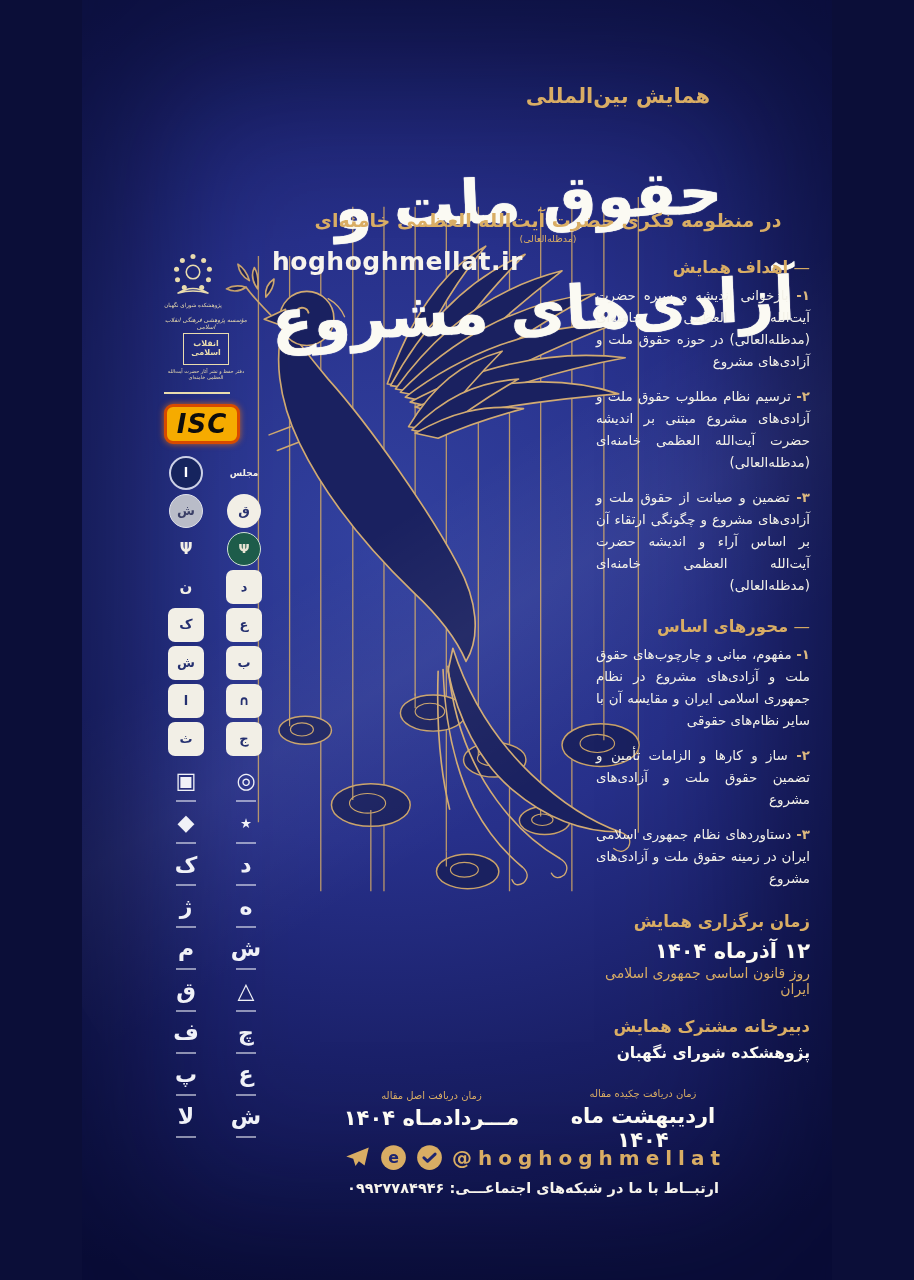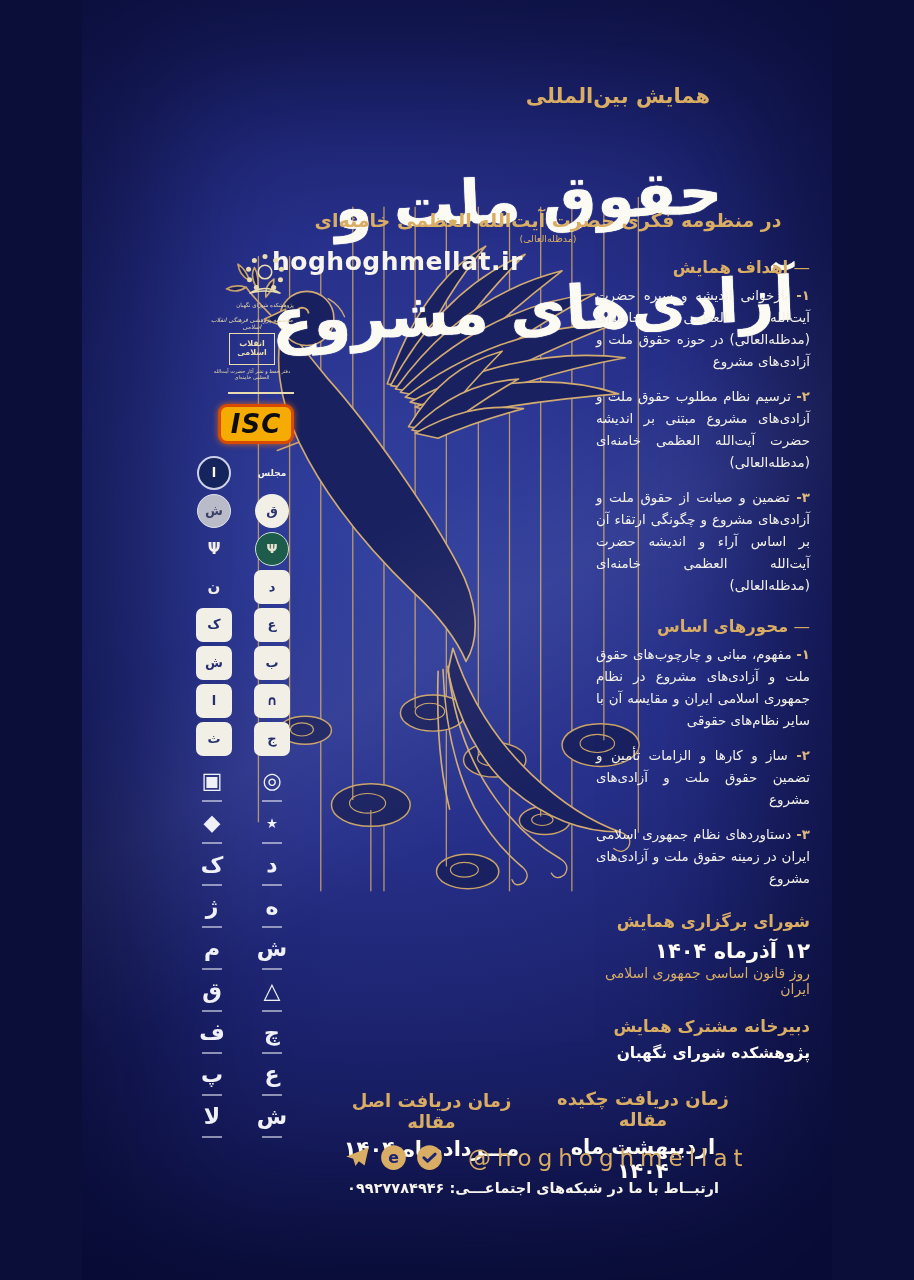--- a/index.html
+++ b/index.html
@@ -20,21 +20,21 @@
   .kicker{position:absolute;right:122px;top:84px;color:#d9ad64;font-size:21px;font-weight:bold;direction:rtl;}
   .main-title{position:absolute;left:165px;right:22px;top:104px;height:120px;direction:rtl;text-align:center;
     color:#fbfaf3;font-size:61px;font-weight:bold;line-height:110px;transform:rotate(-2.5deg);
     text-shadow:0 0 1px #fff;}
   .subtitle{position:absolute;left:232px;top:209px;width:468px;direction:rtl;text-align:center;
     color:#d9ad64;font-size:19px;font-weight:bold;}
   .subtitle small{font-size:9.5px;font-weight:normal;vertical-align:super;}
   .website{position:absolute;left:190px;top:247px;color:#f7f4ec;font-size:25px;font-weight:bold;letter-spacing:.5px;}
 
   
-  .left-rail{position:absolute;left:82px;top:248px;width:130px;display:flex;flex-direction:column;align-items:flex-end;color:#e9dcae;}
+  .left-rail{position:absolute;left:82px;top:248px;width:130px;display:flex;flex-direction:column;align-items:flex-start;color:#e9dcae;}
   .g-logo{display:flex;flex-direction:column;align-items:center;}
   .g-logo .cap{font-size:5.5px;margin-top:2px;color:#e9dcae;white-space:nowrap;}
   .o-logo{margin-top:8px;display:flex;flex-direction:column;align-items:center;width:84px;text-align:center;}
   .o-logo .cap{font-size:6px;font-style:italic;color:#e9dcae;}
   .o-logo .box{margin-top:3px;border:1.5px solid #e9dcae;width:46px;height:32px;display:flex;align-items:center;justify-content:center;
     font-size:8px;font-weight:bold;color:#e9dcae;line-height:1.1;padding:2px;}
   .o-logo .sub{font-size:5px;margin-top:3px;color:#e9dcae;}
   .divider{width:66px;height:1.5px;background:#e9dcae;margin:12px 0 10px;}
   .isc{width:76px;height:40px;background:#f6ab00;border:3px solid #d84a00;border-radius:9px;
     display:flex;align-items:center;justify-content:center;color:#0d0d0d;font-size:26px;font-weight:bold;font-style:italic;letter-spacing:1px;
@@ -61,27 +61,27 @@
   .item .num{color:#dcb87f;font-weight:bold;}
   .axes-sec{margin-top:20px;}
   .event-sec{margin-top:22px;}
   .event-date{color:#fdfbf3;font-size:21px;font-weight:bold;margin:4px 0 2px;}
   .event-note{color:#d9ad64;font-size:14px;}
   .secr-sec{margin-top:20px;}
   .secr-name{color:#fdfbf3;font-size:15.5px;font-weight:bold;margin-top:4px;}
 
   
   .deadline{position:absolute;text-align:center;direction:rtl;}
-  .deadline .lbl{color:#d9ad64;font-size:18px;font-weight:bold;}
+  .deadline .lbl{color:#d9ad64;font-size:10px;font-weight:normal;}
   .deadline .val{color:#fdfbf3;font-size:21px;font-weight:bold;margin-top:5px;}
   .dl-full{left:252px;top:1090px;width:195px;}
   .dl-abs{left:466px;top:1088px;width:190px;}
   .social-row{position:absolute;left:262px;top:1144px;width:392px;display:flex;align-items:center;gap:9px;}
   .social-row .icon{width:27px;height:27px;display:flex;align-items:center;justify-content:center;}
-  .handle{color:#d9ad64;font-size:23px;font-weight:normal;letter-spacing:6px;margin-right:6px;margin-left:16px;}
+  .handle{color:#d9ad64;font-size:20px;font-weight:bold;letter-spacing:6px;margin-right:6px;}
   .contact{position:absolute;left:246px;top:1180px;width:410px;direction:rtl;text-align:center;
     color:#f7f4ec;font-size:14.5px;font-weight:bold;}
   .contact .phone{letter-spacing:1.5px;}
 </style>
 </head>
 <body>
 
 <div class="poster">
 
   <svg class="art" viewBox="0 0 914 1280" aria-hidden="true">
@@ -339,21 +339,21 @@
     </section>
 
     <section class="axes-sec">
       <h3 class="sec-heading dashed">محورهای اساس</h3>
       <p class="item"><span class="num">۱-</span> <span>مفهوم، مبانی و چارچوب‌های حقوق ملت و آزادی‌های مشروع در نظام جمهوری اسلامی ایران و مقایسه آن با سایر نظام‌های حقوقی</span></p>
       <p class="item"><span class="num">۲-</span> <span>ساز و کارها و الزامات تأمین و تضمین حقوق ملت و آزادی‌های مشروع</span></p>
       <p class="item"><span class="num">۳-</span> <span>دستاوردهای نظام جمهوری اسلامی ایران در زمینه حقوق ملت و آزادی‌های مشروع</span></p>
     </section>
 
     <section class="event-sec">
-      <h3 class="sec-heading">شورای برگزاری همایش</h3>
+      <h3 class="sec-heading">زمان برگزاری همایش</h3>
       <div class="event-date">۱۲ آذرماه ۱۴۰۴</div>
       <div class="event-note">روز قانون اساسی جمهوری اسلامی ایران</div>
     </section>
 
     <section class="secr-sec">
       <h3 class="sec-heading">دبیرخانه مشترک همایش</h3>
       <div class="secr-name">پژوهشکده شورای نگهبان</div>
     </section>
   </aside>
 

